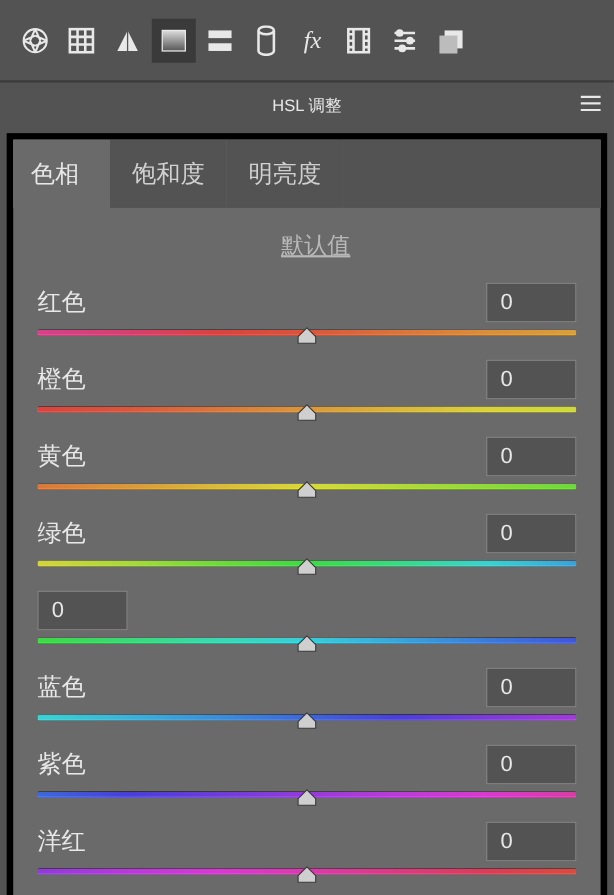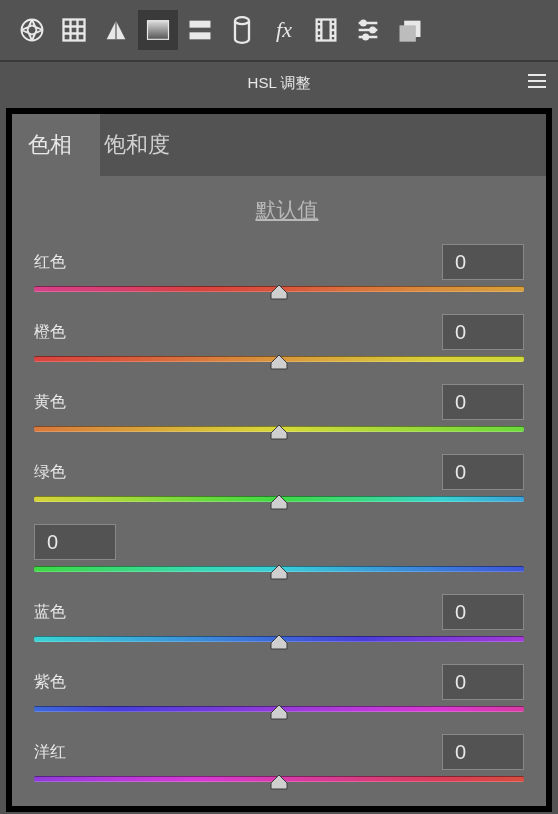--- a/index.html
+++ b/index.html
@@ -8,21 +8,21 @@
     height: 814px;
     background: #535353;
     font-family: "Helvetica Neue", Arial, sans-serif;
     color: #e8e8e8;
     font-size: 19px;
     overflow: hidden;
   }
   .toolbar {
     display: flex;
     align-items: center;
-    height: 62px;
+    height: 75px;
     background: #535353;
     border-bottom: 2px solid #3a3a3a;
     padding-left: 12px;
     gap: 2px;
   }
   .tool-btn {
     width: 40px;
     height: 40px;
     display: flex;
     align-items: center;
@@ -55,21 +55,21 @@
     background: #6a6a6a;
     border: 6px solid #000000;
     margin: 4px 6px 0 6px;
     height: 704px;
   }
   .tabs {
     display: flex;
     background: #6a6a6a;
   }
   .tab {
-    padding: 16px 4px;
+    padding: 16px 20px;
     font-size: 22px;
     cursor: pointer;
     color: #e8e8e8;
   }
   .tab.active {
     background: #6a6a6a;
     padding: 16px 28px 16px 16px;
   }
   .tab.inactive {
     background: #535353;
@@ -90,21 +90,21 @@
   .slider-row {
     padding: 0 22px;
     margin-top: 6px;
   }
   .slider-head {
     display: flex;
     align-items: center;
     justify-content: space-between;
     margin-bottom: 6px;
   }
-  .slider-label { font-size: 16px; font-family: Liberation Serif, serif; }
+  .slider-label { font-size: 22px; font-family: Liberation Serif, serif; }
   .slider-input {
     width: 82px;
     height: 36px;
     background: #535353;
     border: 1px solid #888;
     color: #e8e8e8;
     font-size: 20px;
     padding: 0 12px;
     outline: none;
   }
@@ -202,20 +202,21 @@
     <svg width="22" height="18" viewBox="0 0 22 18" stroke="#e8e8e8" stroke-width="2">
         <path d="M2 3h18M2 9h18M2 15h18"></path>
       </svg>
   </div>
 </div>
 
 <div class="panel-body">
   <div class="tabs">
     <div class="tab active">色相</div>
     <div class="tab inactive">饱和度</div>
+    <div class="tab inactive">明亮度</div>
     <div class="tab-filler"></div>
   </div>
 
   <div class="default-link">默认值</div>
 
   <div id="sliders-container">
       <div class="slider-row">
         <div class="slider-head">
           <div class="slider-label">红色</div>
           <input class="slider-input" value="0" style="">

